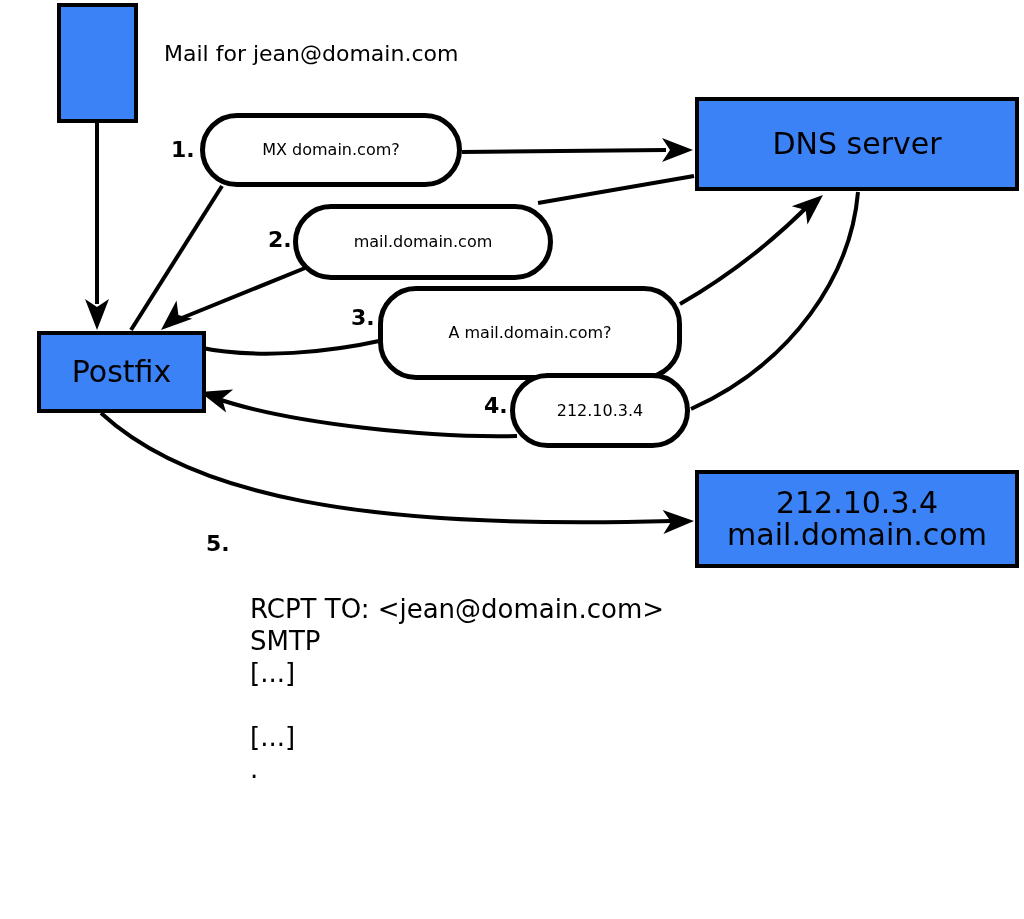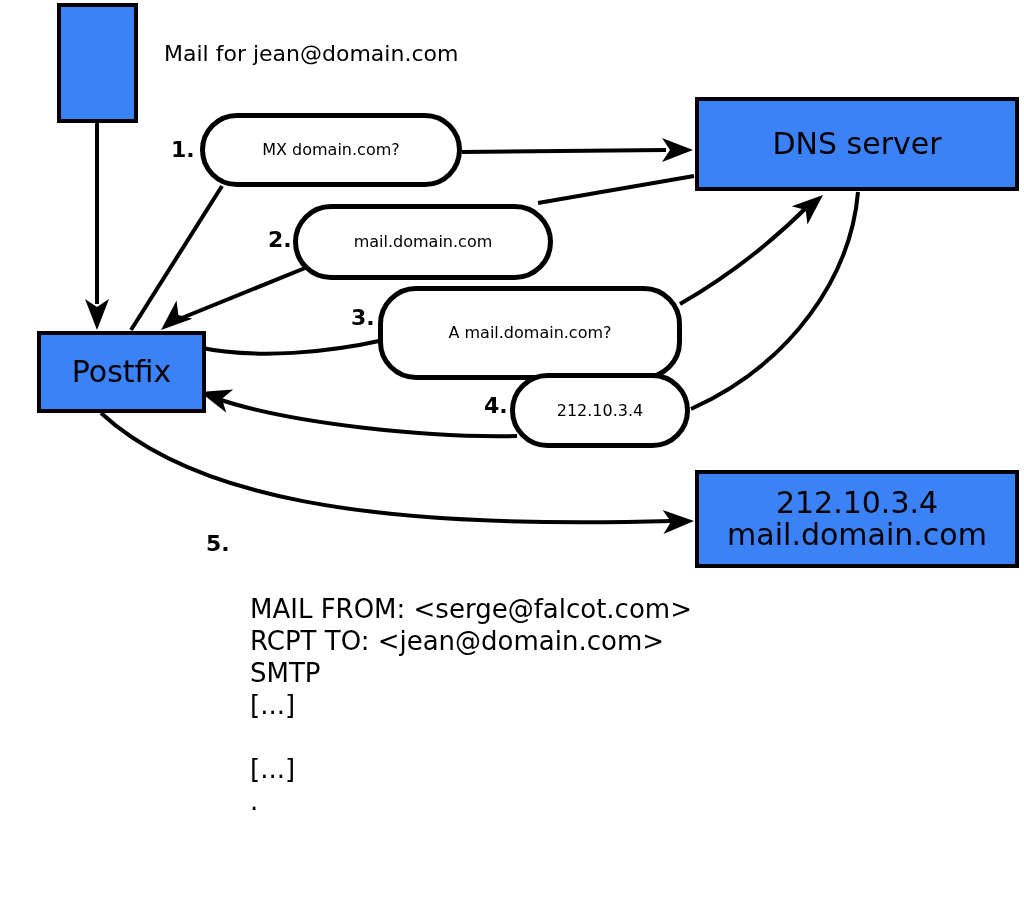--- a/index.html
+++ b/index.html
@@ -138,21 +138,20 @@
 
   <div class="txt num num1">1.</div>
   <div class="txt num num2">2.</div>
   <div class="txt num num3">3.</div>
   <div class="txt num num4">4.</div>
   <div class="txt num num5">5.</div>
 
   <div class="txt title-label">Mail for jean@domain.com</div>
 
   <div class="smtp-block">
-    <div class="smtp-line">MAIL FROM: &lt;serge@falcot.com&gt;</div>
     <div class="smtp-line">RCPT TO: &lt;jean@domain.com&gt;</div>
     <div class="smtp-line">SMTP</div>
     <div class="smtp-line">[...]</div>
     <div class="smtp-line"></div>
     <div class="smtp-line">[...]</div>
     <div class="smtp-line">.</div>
   </div>
 
 </div>
 

